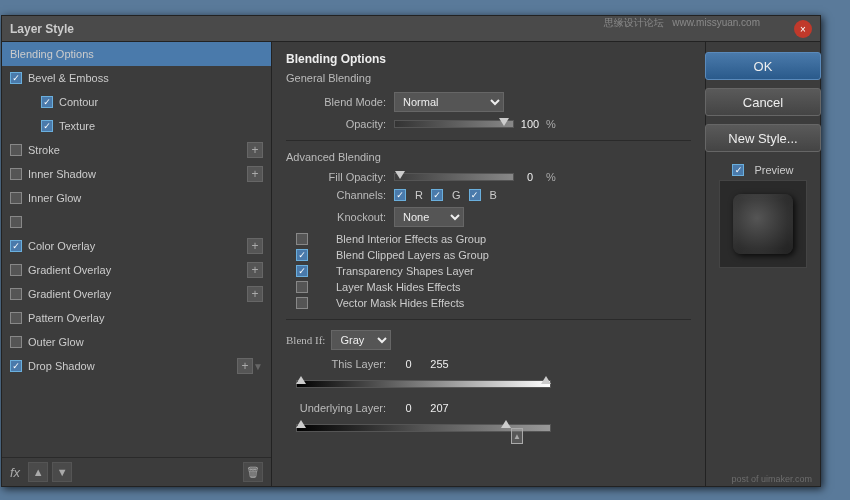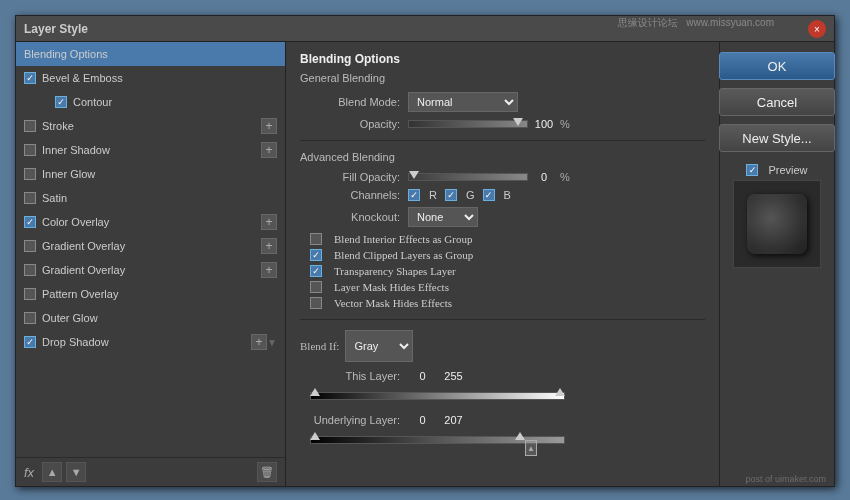--- a/index.html
+++ b/index.html
@@ -9,21 +9,21 @@
       background: #5a7a9a;
       font-family: Arial, sans-serif;
       font-size: 11px;
       color: #ccc;
       overflow: hidden;
     }
 
     .dialog {
       position: absolute;
       top: 15px;
-      left: 15px;
+      left: 1px;
       width: 820px;
       height: 472px;
       background: #1d4ed8;
       border: 1px solid #222;
       box-shadow: 2px 2px 8px rgba(0,0,0,0.7);
     }
 
     .title-bar {
       background: #4a4a4a;
       height: 26px;
@@ -291,49 +291,48 @@
       background: #555;
       border: 1px solid #666;
       color: #eee;
       padding: 2px 4px;
       font-size: 11px;
     }
 
     .checkbox-row {
       display: flex;
       align-items: flex-start;
-      gap: 6px;
+      gap: 22px;
       margin-bottom: 4px;
       padding-left: 10px;
-      font-family: Liberation Serif, serif;
     }
 
     .blend-if-section {
       margin-top: 8px;
     }
 
     .blend-if-row {
       display: flex;
       align-items: center;
       gap: 6px;
       margin-bottom: 8px;
     }
 
     .blend-if-label {
       color: #bbb;
       font-size: 11px;
       font-family: Liberation Serif, serif;
     }
 
     .blend-if-select {
-      width: 68px;
+      width: 60px;
       background: #555;
       border: 1px solid #666;
       color: #eee;
-      padding: 8px 4px;
+      padding: 2px 4px;
       font-size: 11px;
     }
 
     .gradient-row {
       display: flex;
       align-items: center;
       margin-bottom: 6px;
       gap: 6px;
     }
 
@@ -495,41 +494,44 @@
         <div class="list-item">
           <div class="checkbox checked"></div>
           <span class="item-label">Bevel &amp; Emboss</span>
         </div>
 
         <div class="list-item sub-item">
           <div class="checkbox checked"></div>
           <span class="item-label">Contour</span>
         </div>
 
+        <div class="list-item sub-item">
+          <div class="checkbox checked"></div>
+          <span class="item-label">Texture</span>
+        </div>
 
         <div class="list-item">
           <div class="checkbox"></div>
           <span class="item-label">Stroke</span>
           <div class="add-btn">+</div>
         </div>
 
         <div class="list-item">
           <div class="checkbox"></div>
           <span class="item-label">Inner Shadow</span>
           <div class="add-btn">+</div>
         </div>
 
         <div class="list-item">
           <div class="checkbox"></div>
           <span class="item-label">Inner Glow</span>
         </div>
 
         <div class="list-item">
           <div class="checkbox"></div>
-          <span class="item-label">Satin</span>
         </div>
 
         <div class="list-item">
           <div class="checkbox checked"></div>
           <span class="item-label">Color Overlay</span>
           <div class="add-btn">+</div>
         </div>
 
         <div class="list-item">
           <div class="checkbox"></div>

